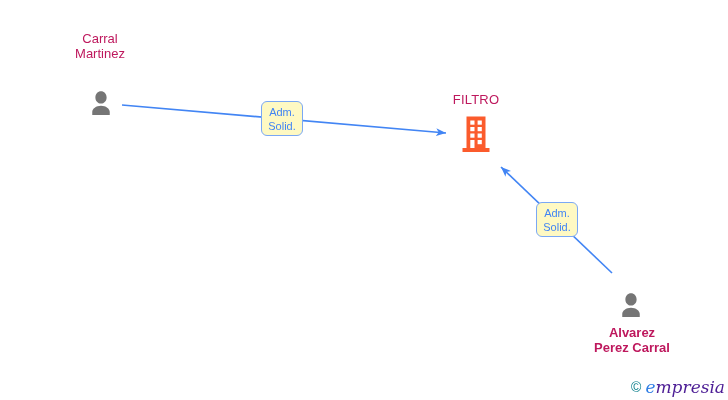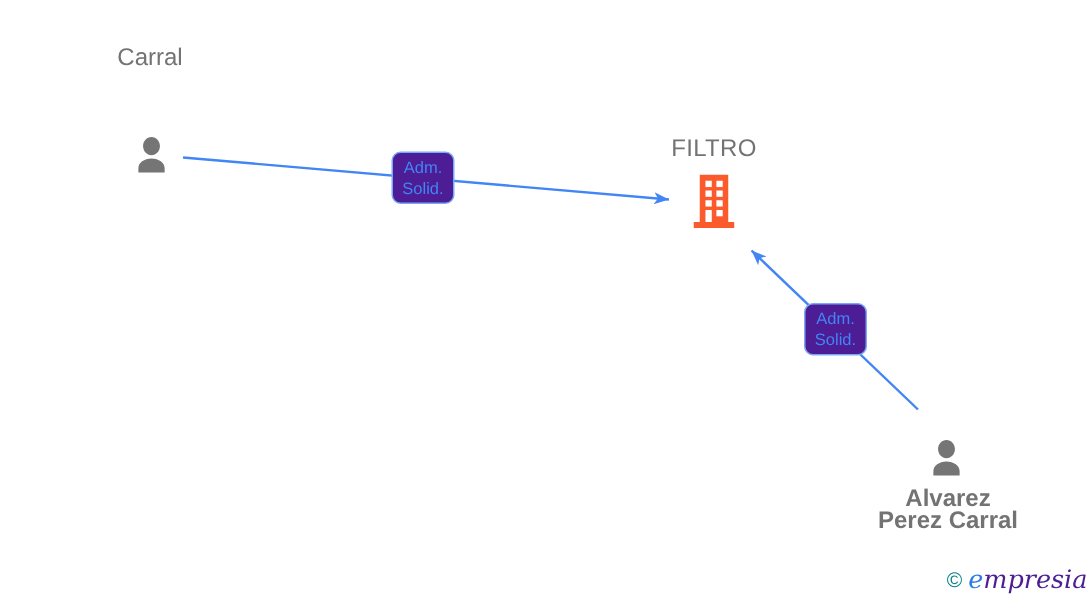--- a/index.html
+++ b/index.html
@@ -13,32 +13,32 @@
   }
   .edges-layer {
     position: absolute;
     left: 0; top: 0;
     width: 728px; height: 400px;
   }
   .node-label {
     position: absolute;
     width: 160px;
     text-align: center;
-    color: #737373;
-    font-size: 16px;
+    color: #be185d;
+    font-size: 13px;
     line-height: 15px;
   }
   .node-label.company { letter-spacing: 0.2px; }
   .node-icon { position: absolute; }
   .edge-label {
     position: absolute;
     box-sizing: border-box;
     width: 42px;
     height: 35px;
-    background: #4c1d95;
+    background: #fef9c3;
     border: 1.5px solid #7aa8f5;
     border-radius: 6px;
     color: #4285f4;
     font-size: 11px;
     line-height: 14px;
     text-align: center;
     display: flex;
     flex-direction: column;
     justify-content: center;
   }
@@ -72,20 +72,21 @@
       <marker id="arrowhead" markerUnits="userSpaceOnUse" markerWidth="12" markerHeight="10" refX="10" refY="4" orient="auto">
         <path d="M0,0 L10,4 L0,8 L2.6,4 Z" fill="#4285f4"></path>
       </marker>
     </defs>
     <line x1="122" y1="105" x2="446" y2="133" stroke="#4285f4" stroke-width="1.6" marker-end="url(#arrowhead)"></line>
     <line x1="612" y1="273" x2="501" y2="167" stroke="#4285f4" stroke-width="1.6" marker-end="url(#arrowhead)"></line>
   </svg>
 
   <div class="node-label" style="left:20px; top:31px;">
     <div>Carral</div>
+    <div>Martinez</div>
   </div>
   <div class="node-icon" style="left:86px; top:88px;">
     <span>
       <svg width="30" height="30" viewBox="0 0 24 24">
         <path fill="#757575" d="M12 12.4c2.5 0 4.5-2.2 4.5-4.9S14.5 2.6 12 2.6 7.5 4.8 7.5 7.5s2 4.9 4.5 4.9zm0 1.7c-3.9 0-7 2.3-7 5.1v2.4h14v-2.4c0-2.8-3.1-5.1-7-5.1z"></path>
       </svg>
     </span>
   </div>
 
   <div class="node-label company" style="left:396px; top:65px;margin-top:27px;">

